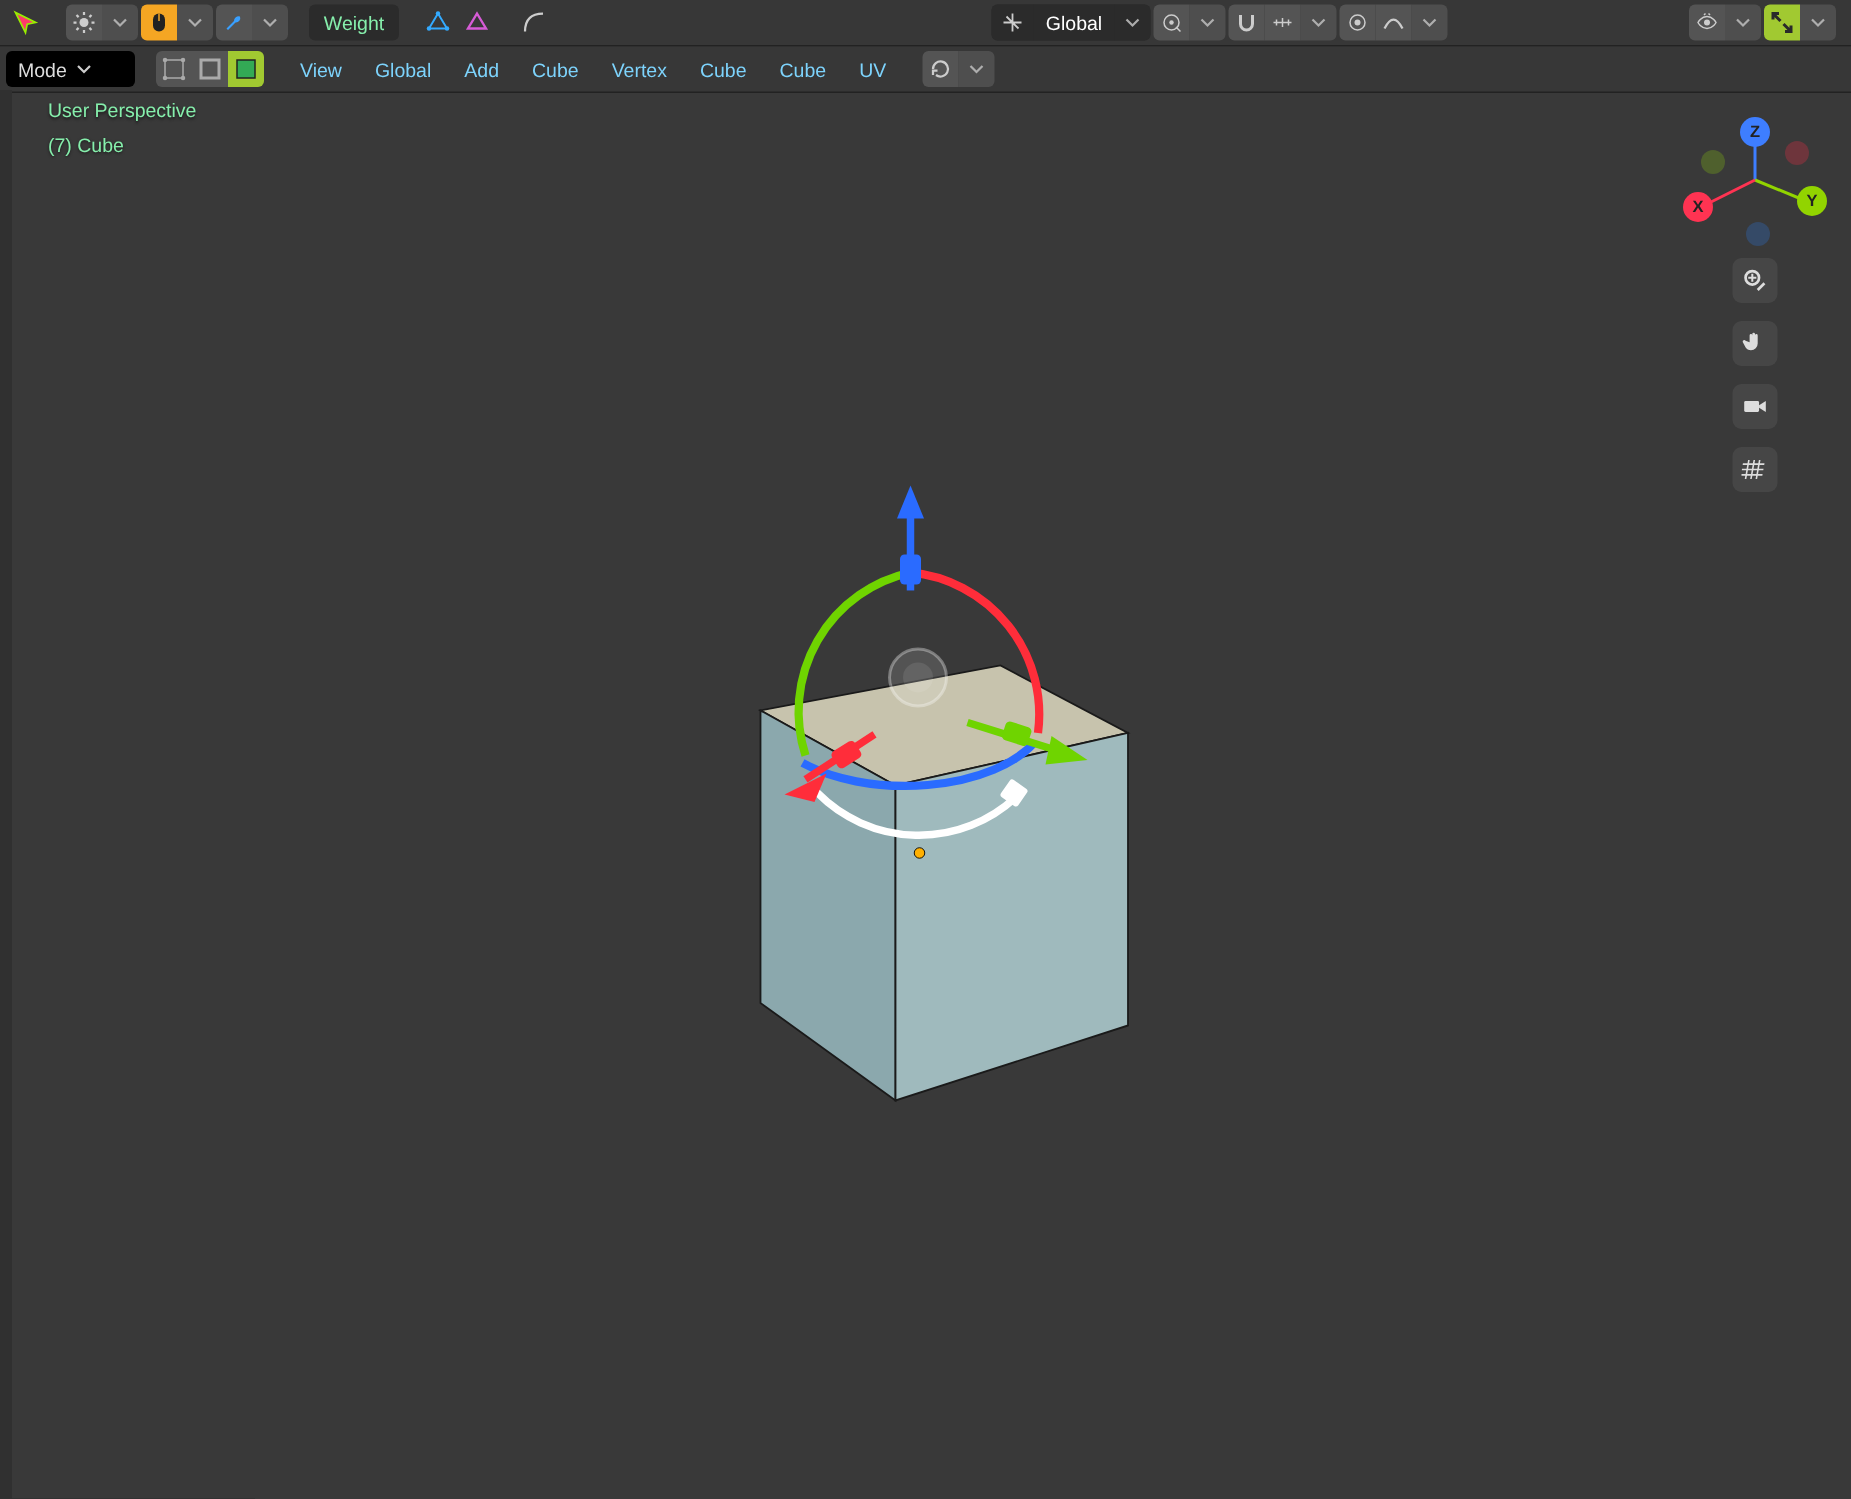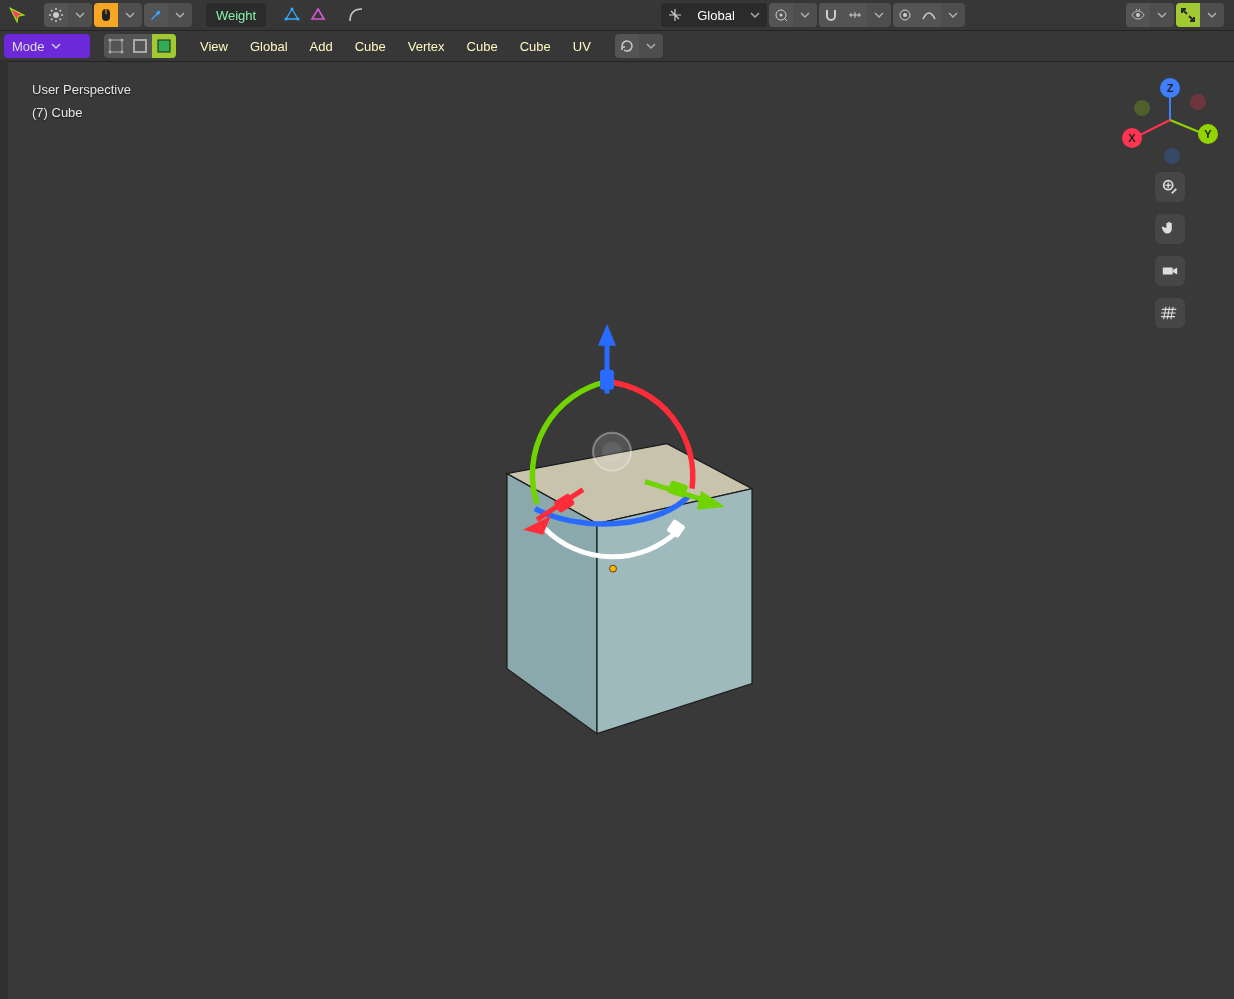--- a/index.html
+++ b/index.html
@@ -12,24 +12,24 @@
   .btn.lime{background:#a1c931;color:#222}
   .dd{display:flex;align-items:center}
   .dd .chev{width:14px;display:flex;align-items:center;justify-content:center;opacity:.8}
   .chev svg{width:10px;height:10px}
   .grp{display:flex;gap:0}
   .grp .btn{border-radius:0}
   .grp .btn:first-child{border-top-left-radius:4px;border-bottom-left-radius:4px}
   .grp .btn:last-child{border-top-right-radius:4px;border-bottom-right-radius:4px}
   .sep{width:10px}
   .label-btn{padding:0 10px;background:#2b2b2b;color:#86efac}
-  .menu-label{padding:0 10px;color:#fef9c3;cursor:pointer;height:100%;display:flex;align-items:center}
-  .mode-select{background:#6d28d9;border-radius:4px;padding:0 8px;height:24px;display:flex;align-items:center;gap:6px;min-width:70px}
+  .menu-label{padding:0 10px;color:#7dd3fc;cursor:pointer;height:100%;display:flex;align-items:center}
+  .mode-select{background:#000000;border-radius:4px;padding:0 8px;height:24px;display:flex;align-items:center;gap:6px;min-width:70px}
   .viewport{position:relative;width:100%;height:calc(100% - 60px);background:#393939}
-  .overlay-text{position:absolute;top:16px;left:32px;color:#e5e5e5;text-shadow:0 1px 2px #0009;line-height:1.8}
+  .overlay-text{position:absolute;top:0;left:32px;color:#86efac;text-shadow:0 1px 2px #0009;line-height:1.8}
   .right-tools{position:absolute;right:24px;top:18px;display:flex;flex-direction:column;gap:12px;align-items:center}
   .nav-gizmo{width:80px;height:80px;position:relative}
   .nav-gizmo .axis-ball{position:absolute;width:20px;height:20px;border-radius:50%;display:flex;align-items:center;justify-content:center;font-size:11px;font-weight:600;color:#222}
   .nav-gizmo .z{background:#3e7eff;top:-2px;left:30px}
   .nav-gizmo .y{background:#92d400;top:44px;right:-8px}
   .nav-gizmo .x{background:#ff3352;top:48px;left:-8px}
   .nav-gizmo .dim{opacity:.45;width:16px;height:16px}
   .nav-gizmo .dim.r{background:#b03040;top:14px;right:4px}
   .nav-gizmo .dim.g{background:#6a9020;top:20px;left:4px}
   .nav-gizmo .dim.b{background:#3060a0;bottom:-4px;left:34px}

